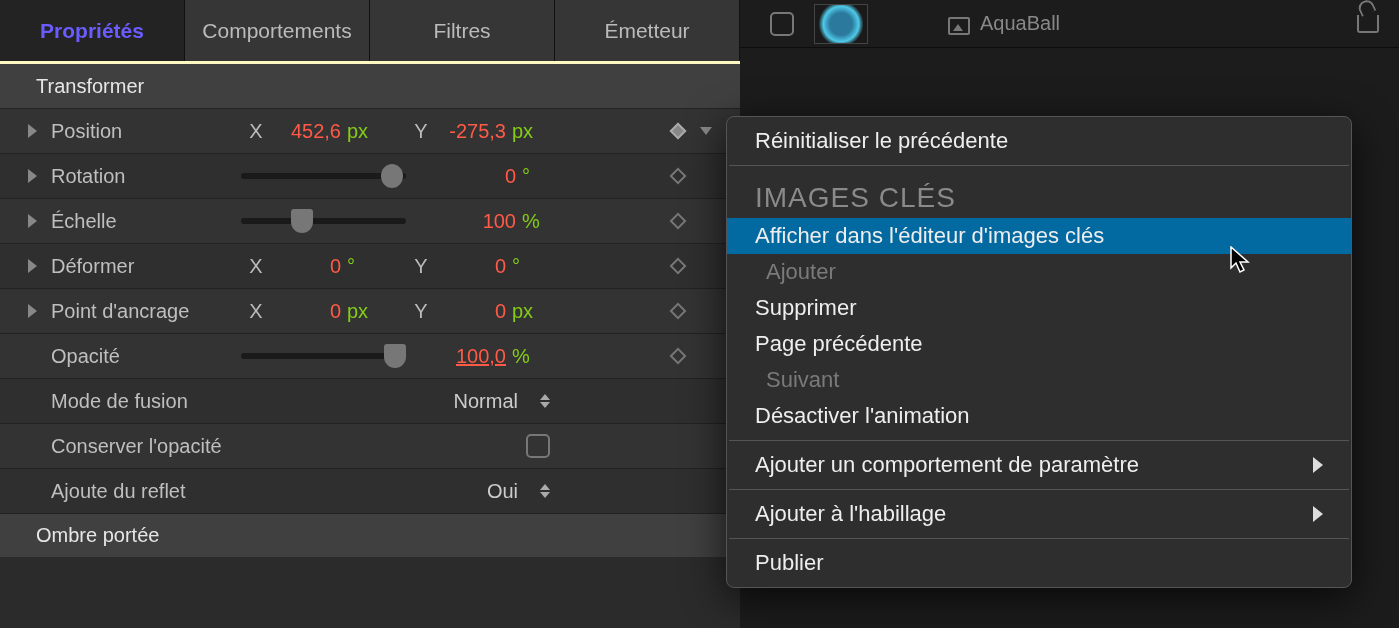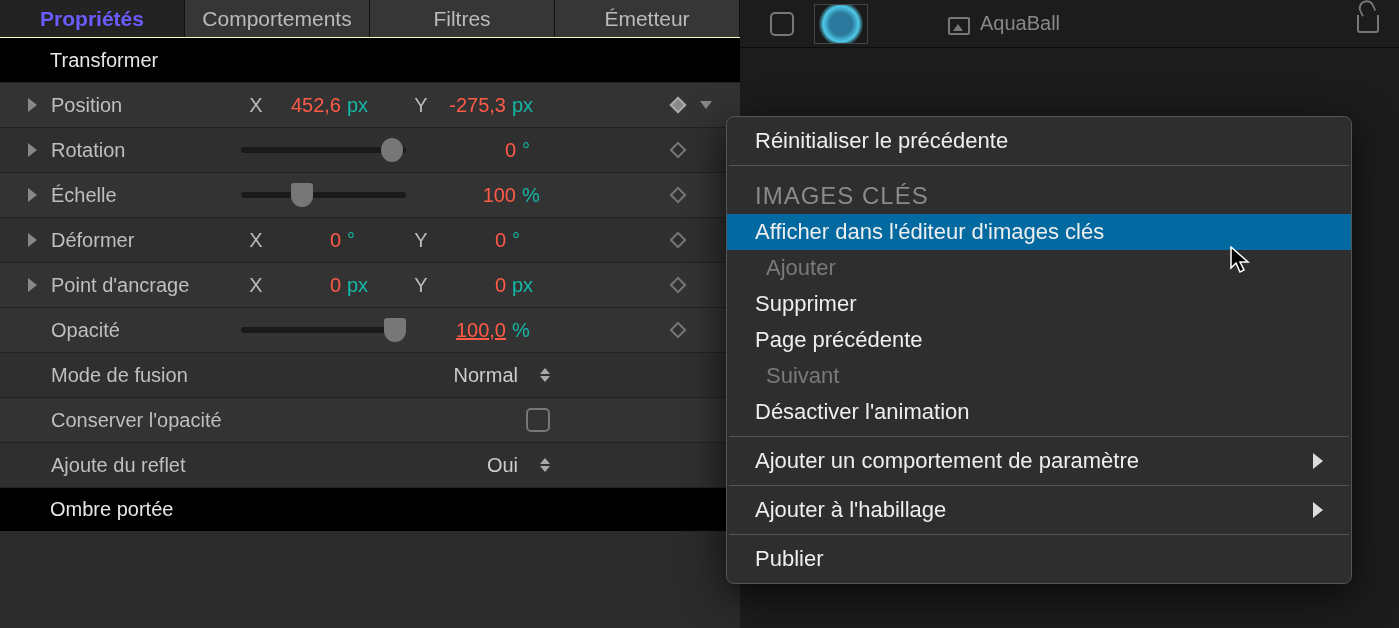--- a/index.html
+++ b/index.html
@@ -14,23 +14,23 @@
   }
   .left-panel {
     position: absolute;
     left: 0; top: 0;
     width: 740px;
     height: 628px;
     background: #2b2b2b;
   }
   .tabs {
     display: flex;
-    height: 38px;
+    height: 64px;
     background: #e5e5e5;
-    border-bottom: 1px solid #fef9c3;
+    border-bottom: 3px solid #fef9c3;
   }
   .tab {
     flex: 1;
     display: flex;
     align-items: center;
     justify-content: center;
     color: #bbb;
     border-right: 1px solid #111;
     background: #363636;
     cursor: pointer;
@@ -38,24 +38,24 @@
   }
   .tab.active {
     color: #6b5cff;
     background: #232323;
     font-weight: 600;
   }
   .section-header {
     display: flex;
     align-items: center;
     height: 44px;
-    padding-left: 50px;
+    padding-left: 36px;
     color: #e6e6e6;
     font-weight: 500;
-    background: #000000;
+    background: #404040;
   }
   .row {
     display: flex;
     align-items: center;
     height: 45px;
     padding-left: 28px;
     border-top: 1px solid #222;
     background: #333;
     position: relative;
   }
@@ -76,21 +76,21 @@
     color: #bbb;
     width: 30px;
     text-align: center;
   }
   .val {
     color: #ff5a47;
     width: 70px;
     text-align: right;
   }
   .unit {
-    color: #14b8a6;
+    color: #84cc16;
     width: 36px;
     padding-left: 6px;
   }
   .xy-group { display: flex; align-items: center; }
   .xy-group .block { display: flex; align-items: center; width: 165px; }
   .slider {
     width: 165px;
     height: 6px;
     background: #1a1a1a;
     border-radius: 3px;
@@ -237,21 +237,21 @@
     height: 36px;
     padding: 0 28px;
     justify-content: space-between;
   }
   .ctx-item.hover { background: #0369a1; }
   .ctx-item.disabled { color: #7a7a7a; padding-left: 39px; }
   .ctx-header {
     color: #8a8a8a;
     letter-spacing: 1px;
     padding: 10px 28px 4px;
-    font-size: 24px;
+    font-size: 28px;
   }
   .ctx-sep {
     height: 1px;
     background: #555;
     margin: 6px 2px;
   }
   .sub-arrow {
     width: 0; height: 0;
     border-top: 8px solid transparent;
     border-bottom: 8px solid transparent;

